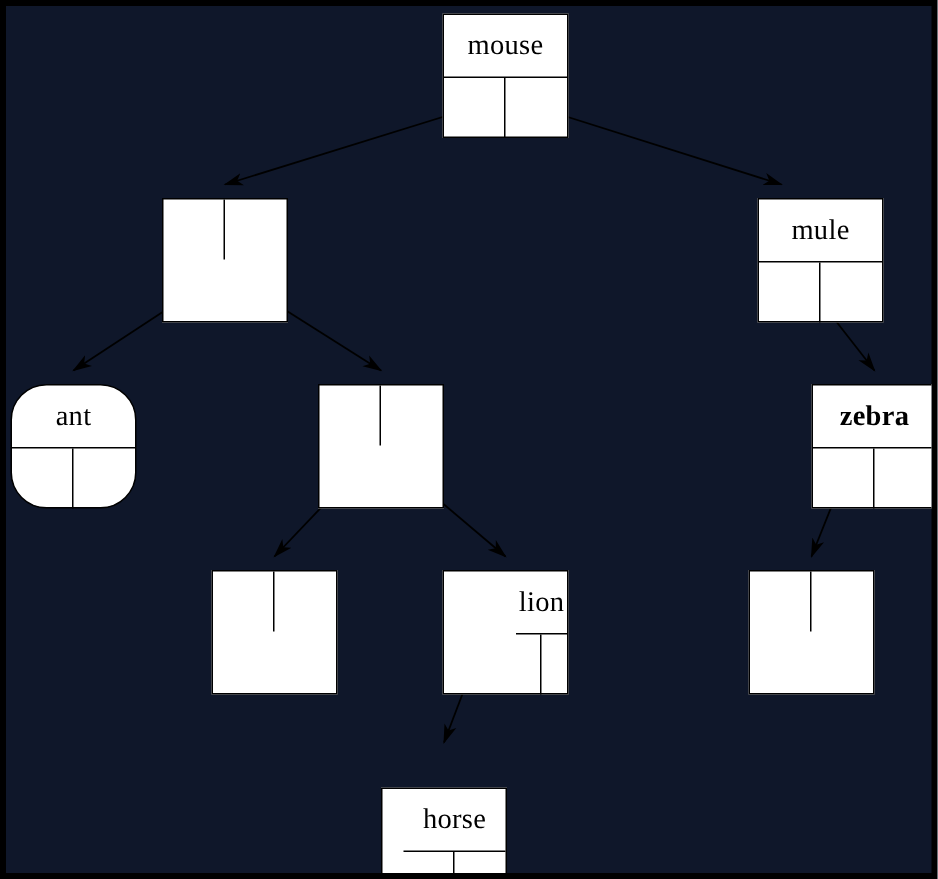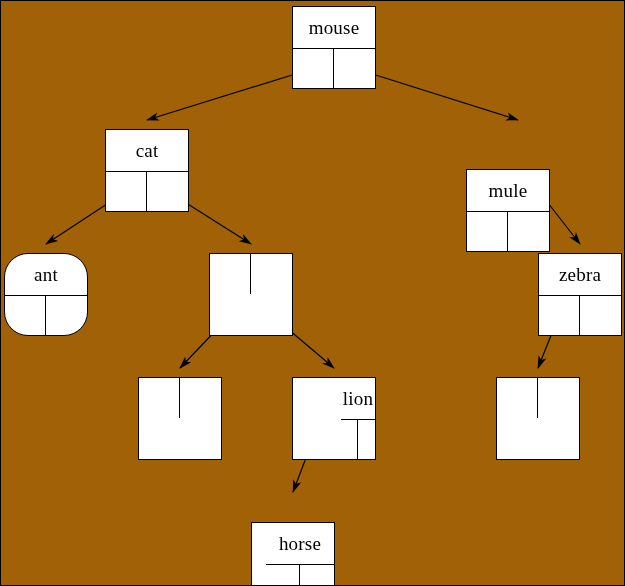--- a/index.html
+++ b/index.html
@@ -6,22 +6,22 @@
     margin: 0;
     padding: 0;
     background: #ffffff;
     font-family: "Liberation Serif", "DejaVu Serif", serif;
   }
   #canvas {
     position: relative;
     width: 625px;
     height: 586px;
     box-sizing: border-box;
-    border: 1px solid #000000;
-    background: #a16207;
+    border: 4px solid #000000;
+    background: #0f172a;
     overflow: hidden;
   }
   #edges {
     position: absolute;
     left: 0;
     top: 0;
     width: 625px;
     height: 586px;
     pointer-events: none;
   }
@@ -80,47 +80,46 @@
   </svg>
   <div id="nodes">
       <div class="node" style="left: 291px; top: 5px;">
         <div class="node-label">mouse</div>
         <div class="node-cells">
           <div class="cell left"></div>
           <div class="cell right"></div>
         </div>
       </div>
       <div class="node" style="left: 104px; top: 128px;">
-        <div class="node-label">cat</div>
         <div class="node-cells">
           <div class="cell left"></div>
           <div class="cell right"></div>
         </div>
       </div>
-      <div class="node" style="left: 465px; top: 128px; margin-top: 40px;">
+      <div class="node" style="left: 501px; top: 128px;">
         <div class="node-label">mule</div>
         <div class="node-cells">
           <div class="cell left"></div>
           <div class="cell right"></div>
         </div>
       </div>
       <div class="node" style="left: 3px; top: 252px; border-radius: 24px;">
         <div class="node-label">ant</div>
         <div class="node-cells">
           <div class="cell left"></div>
           <div class="cell right"></div>
         </div>
       </div>
       <div class="node" style="left: 208px; top: 252px;">
         <div class="node-cells">
           <div class="cell left"></div>
           <div class="cell right"></div>
         </div>
       </div>
-      <div class="node" style="left: 537px; top: 252px;">
+      <div class="node" style="left: 537px; top: 252px; font-weight: bold;">
         <div class="node-label">zebra</div>
         <div class="node-cells">
           <div class="cell left"></div>
           <div class="cell right"></div>
         </div>
       </div>
       <div class="node" style="left: 137px; top: 376px;">
         <div class="node-cells">
           <div class="cell left"></div>
           <div class="cell right"></div>

